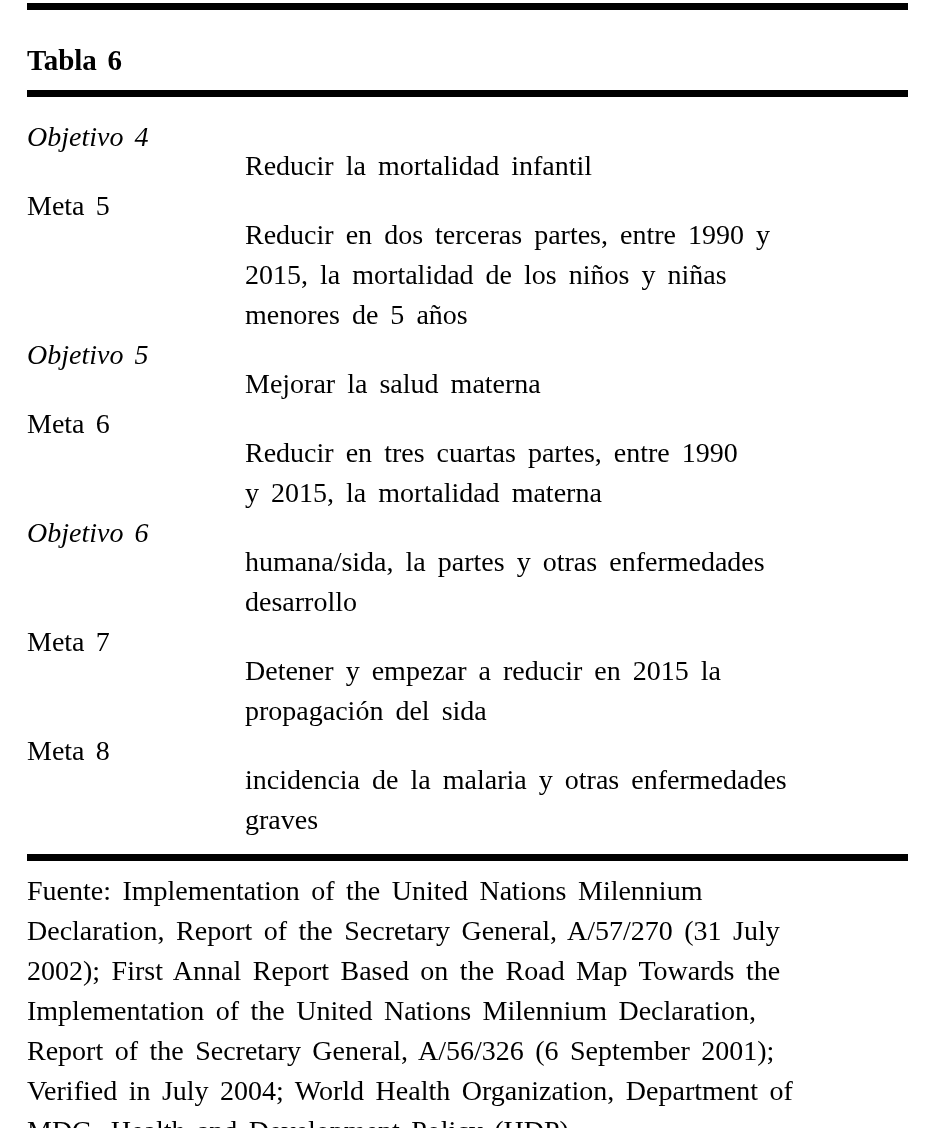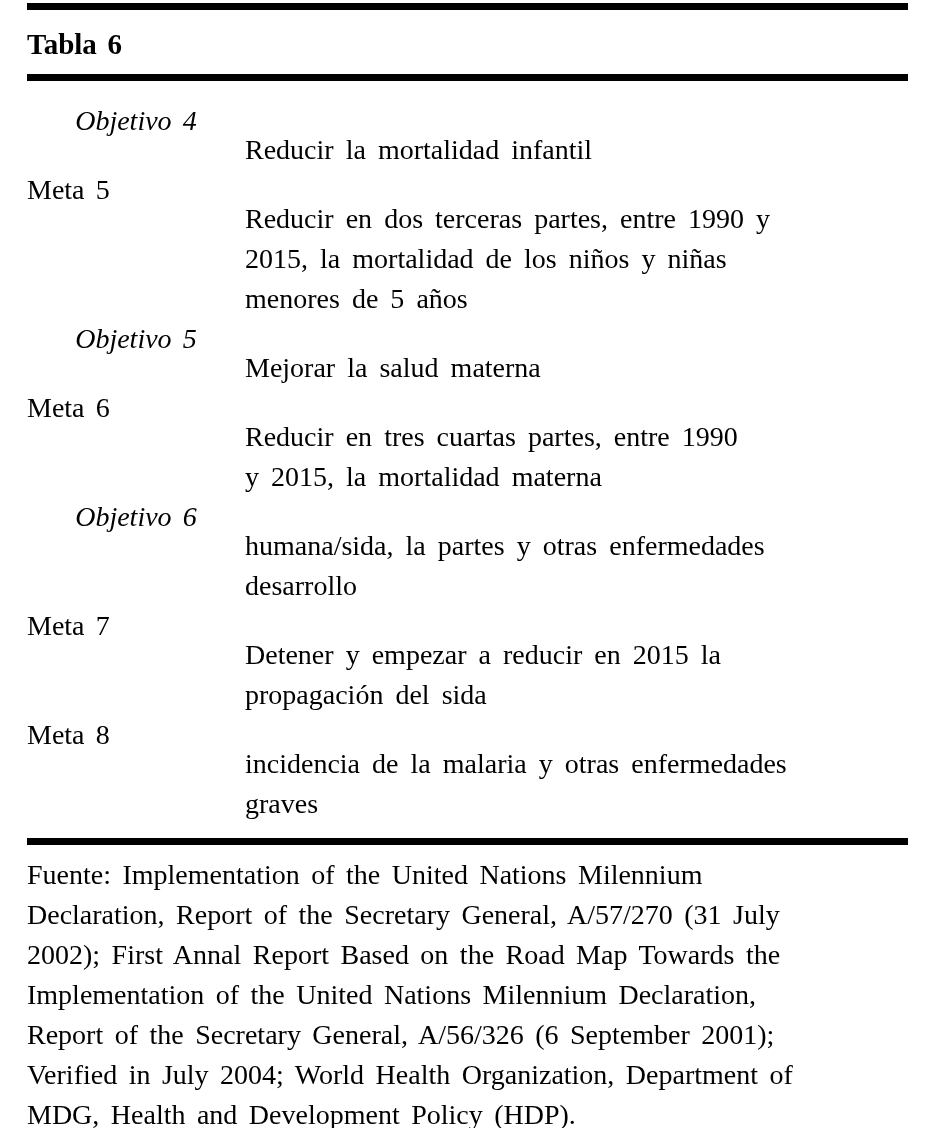--- a/index.html
+++ b/index.html
@@ -6,38 +6,38 @@
   .page {
     width:935px; height:1128px; box-sizing:border-box;
     margin:0 auto; background:#ffffff; color:#000000;
     font-family:"Liberation Serif","DejaVu Serif",serif;
     padding:0 27px; overflow:hidden;
   }
   .rule { background:#000000; height:7px; }
   .rule-top { margin-top:3px; }
   .rule-bottom { height:9px; }
 
-  .thead { display:flex; padding:12px 0 8px 0;gap:16px; }
+  .thead { display:flex; padding:28px 0 8px 0;gap:16px; }
   .thead .tlabel {
     width:218px; flex:0 0 218px;
     font-weight:bold; font-size:29px; line-height:44px;
     word-spacing:0.12em;
   }
   .thead .ttitle {
     font-weight:bold; font-size:29px; line-height:44px;
     word-spacing:0.12em;
   }
 
   .tbody { padding:20px 0 14px 0; }
   .trow { display:flex; }
   .trow .rlabel {
     width:218px; flex:0 0 218px;
     font-size:28px; line-height:40px; word-spacing:0.15em;
   }
-  .trow .rlabel.italic { font-style:italic;text-align:center; }
+  .trow .rlabel.italic { font-style:italic; }
   .trow .rcontent { font-size:28px; line-height:40px; word-spacing:0.18em;margin-top:29px; }
   .line { white-space:nowrap; }
 
   .tfoot { padding:10px 0 0 0; font-size:28px; line-height:40px; word-spacing:0.16em; }
   .tfoot .line { white-space:nowrap; }
   .foot-gap { height:12px; }
 </style>
 </head>
 <body>
 

